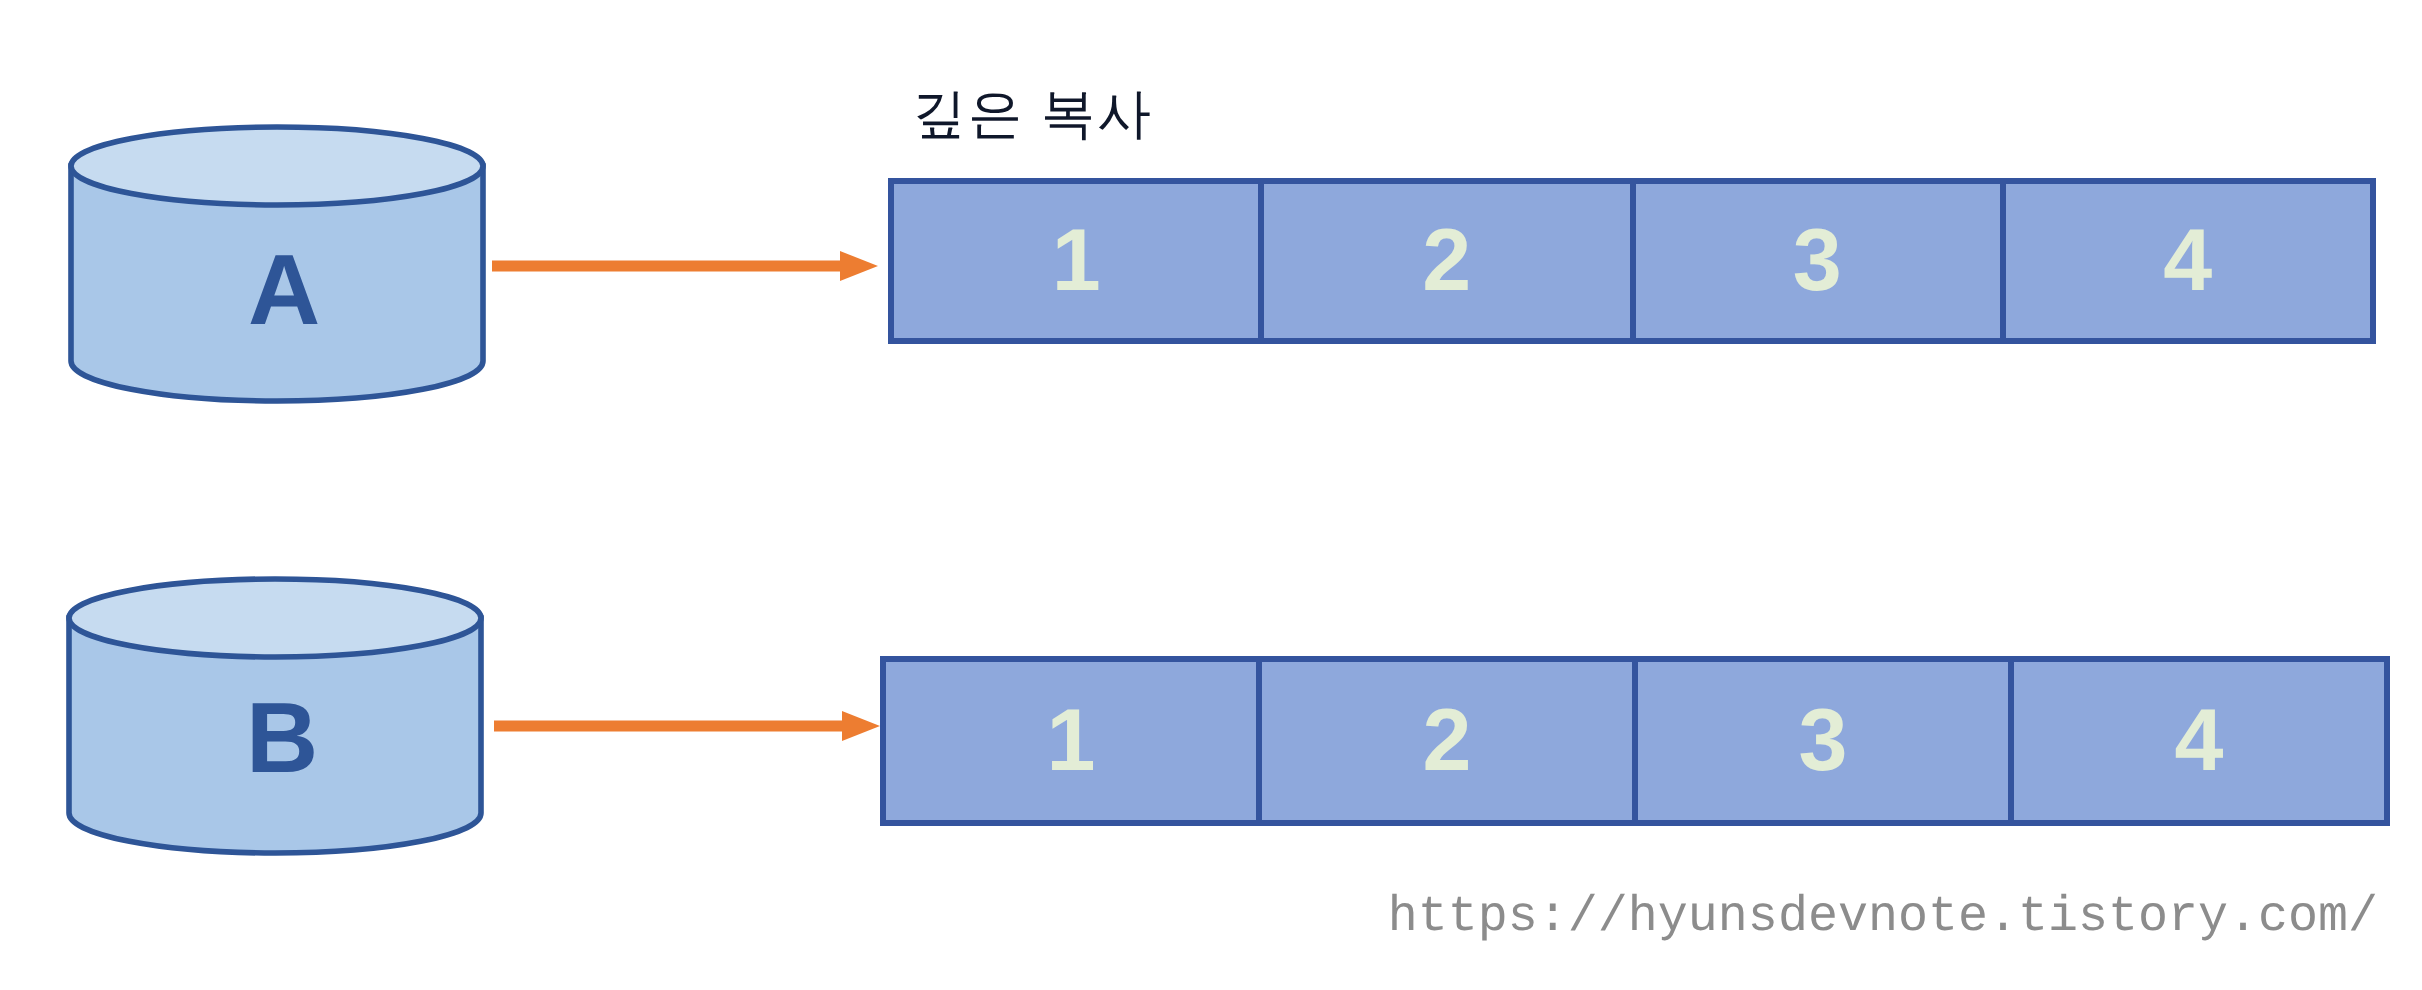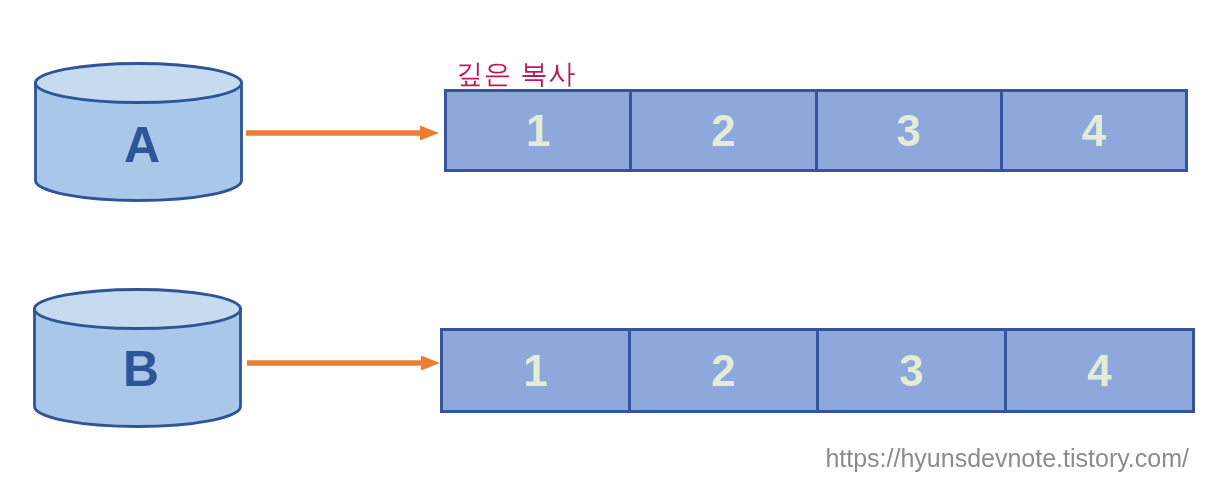--- a/index.html
+++ b/index.html
@@ -22,23 +22,23 @@
   .cyl-letter {
     font-family: "Liberation Sans", sans-serif;
     font-weight: bold;
     font-size: 50px;
     fill: #2E5597;
   }
 
   
   .deep-copy-label {
     left: 456px;
-    top: 56px;
+    top: 39px;
     font-size: 27px;
-    color: #be185d;
+    color: #0f172a;
     letter-spacing: 1px;
     white-space: nowrap;
   }
 
   
   .array {
     display: flex;
     box-sizing: border-box;
     border: 3px solid #34549E;
     background: #8EA8DC;
@@ -61,20 +61,21 @@
   .array-a { left: 444px; top: 89px;  width: 744px; height: 83px; }
   .array-b { left: 440px; top: 328px; width: 755px; height: 85px; }
 
   
   .watermark {
     right: 22px;
     top: 444px;
     font-size: 25px;
     color: #8C8C8C;
     white-space: nowrap;
+    font-family: Liberation Mono, monospace;
   }
 </style>
 </head>
 <body>
 
 <div class="canvas">
 
   <svg class="abs cylinder-svg" style="left:32px; top:61px;" width="213" height="144" viewBox="0 0 213 144">
     <path d="M3.5 22 L3.5 119.5 A103 20 0 0 0 209.5 119.5 L209.5 22 Z" fill="#A9C7E8" stroke="#2E5597" stroke-width="2.8"></path>
     <ellipse cx="106.5" cy="22" rx="103" ry="19.5" fill="#C6DBF0" stroke="#2E5597" stroke-width="2.8"></ellipse>

